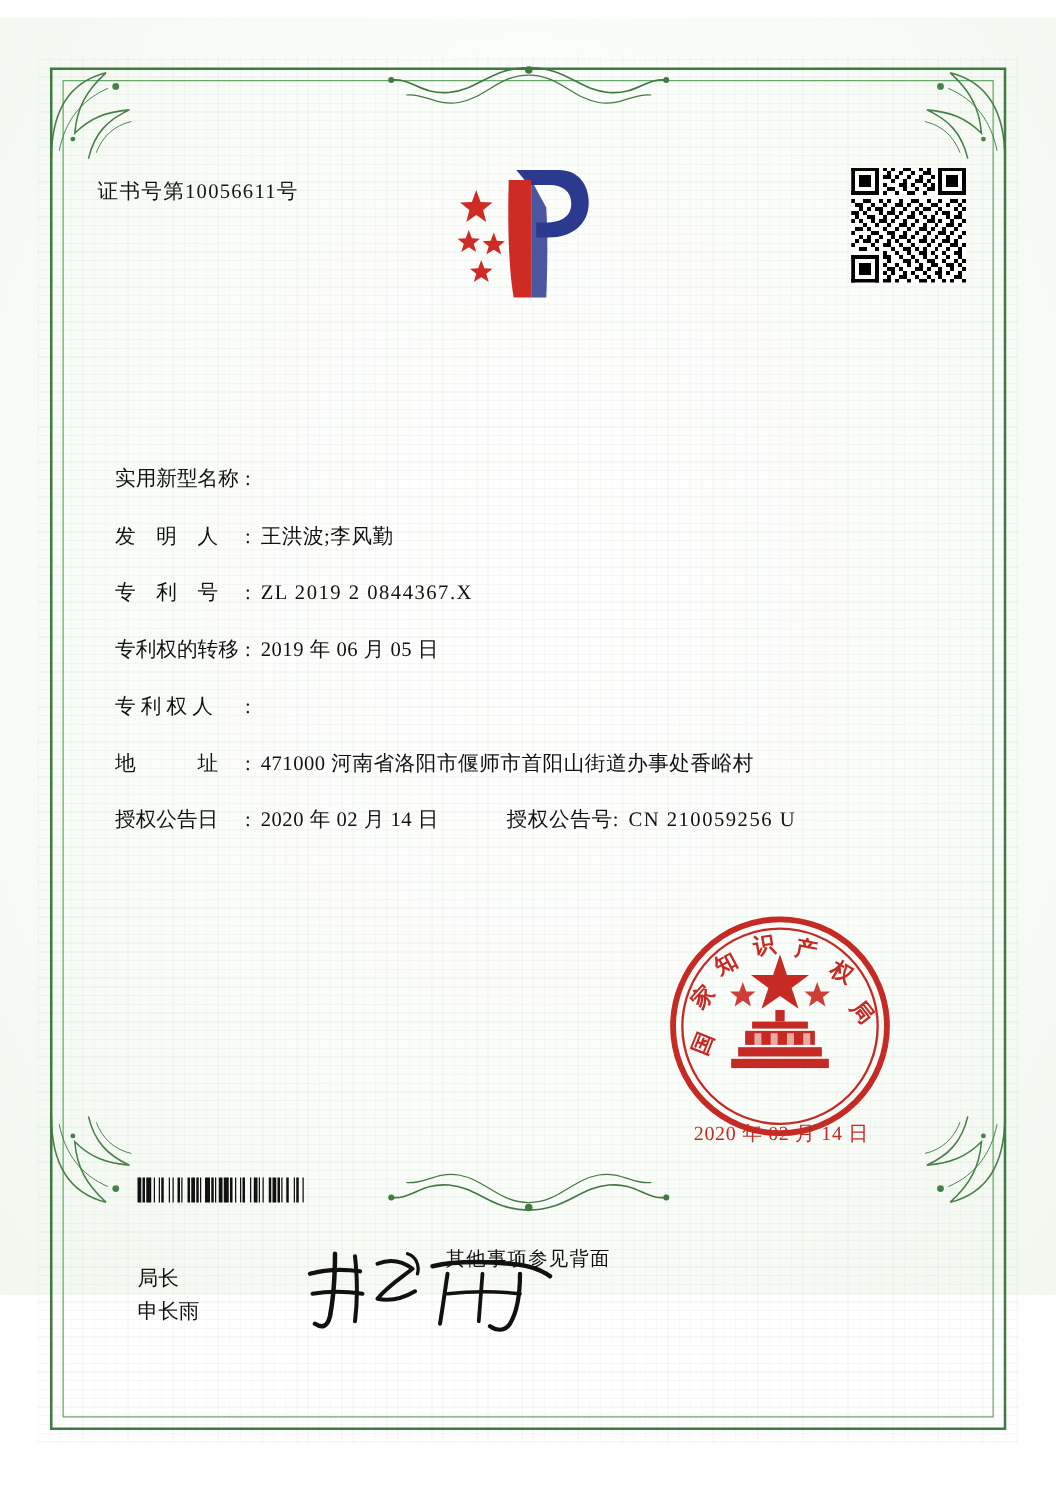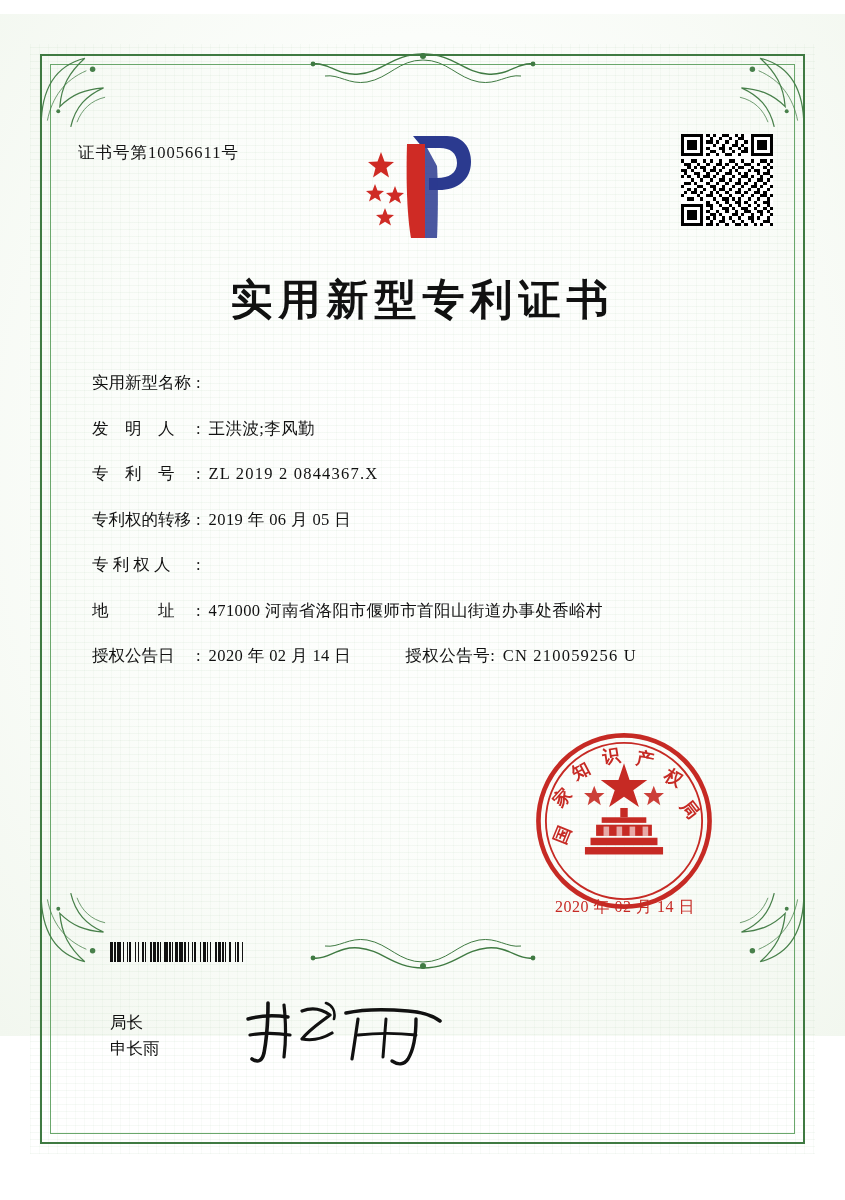--- a/index.html
+++ b/index.html
@@ -544,21 +544,20 @@
           <rect x="14" y="28" width="1" height="1"></rect>
           <rect x="17" y="28" width="2" height="1"></rect>
           <rect x="20" y="28" width="1" height="1"></rect>
           <rect x="23" y="28" width="1" height="1"></rect>
           <rect x="25" y="28" width="1" height="1"></rect>
           <rect x="28" y="28" width="1" height="1"></rect>
       </g>
     </svg>
   </div>
 
-  <div class="title">实用新型专利证书</div>
 
   <div class="fields">
     <div class="frow">
       <span class="flabel">实用新型名称</span>
       <span class="fcolon">:</span>
     </div>
     <div class="frow">
       <span class="flabel">发　明　人</span>
       <span class="fcolon">:</span>
       <span class="fvalue">王洪波;李风勤</span>
@@ -716,14 +715,15 @@
         <text transform="translate(48,56) rotate(-28)">知</text>
         <text transform="translate(78,38) rotate(-9)">识</text>
         <text transform="translate(112,38) rotate(11)">产</text>
         <text transform="translate(142,54) rotate(31)">权</text>
         <text transform="translate(160,84) rotate(52)">局</text>
       </g>
     </svg>
   </div>
   <div class="seal-date">2020 年 02 月 14 日</div>
 
+  <div class="footnote">其他事项参见背面</div>
 
 </div>
 
 </body></html>

